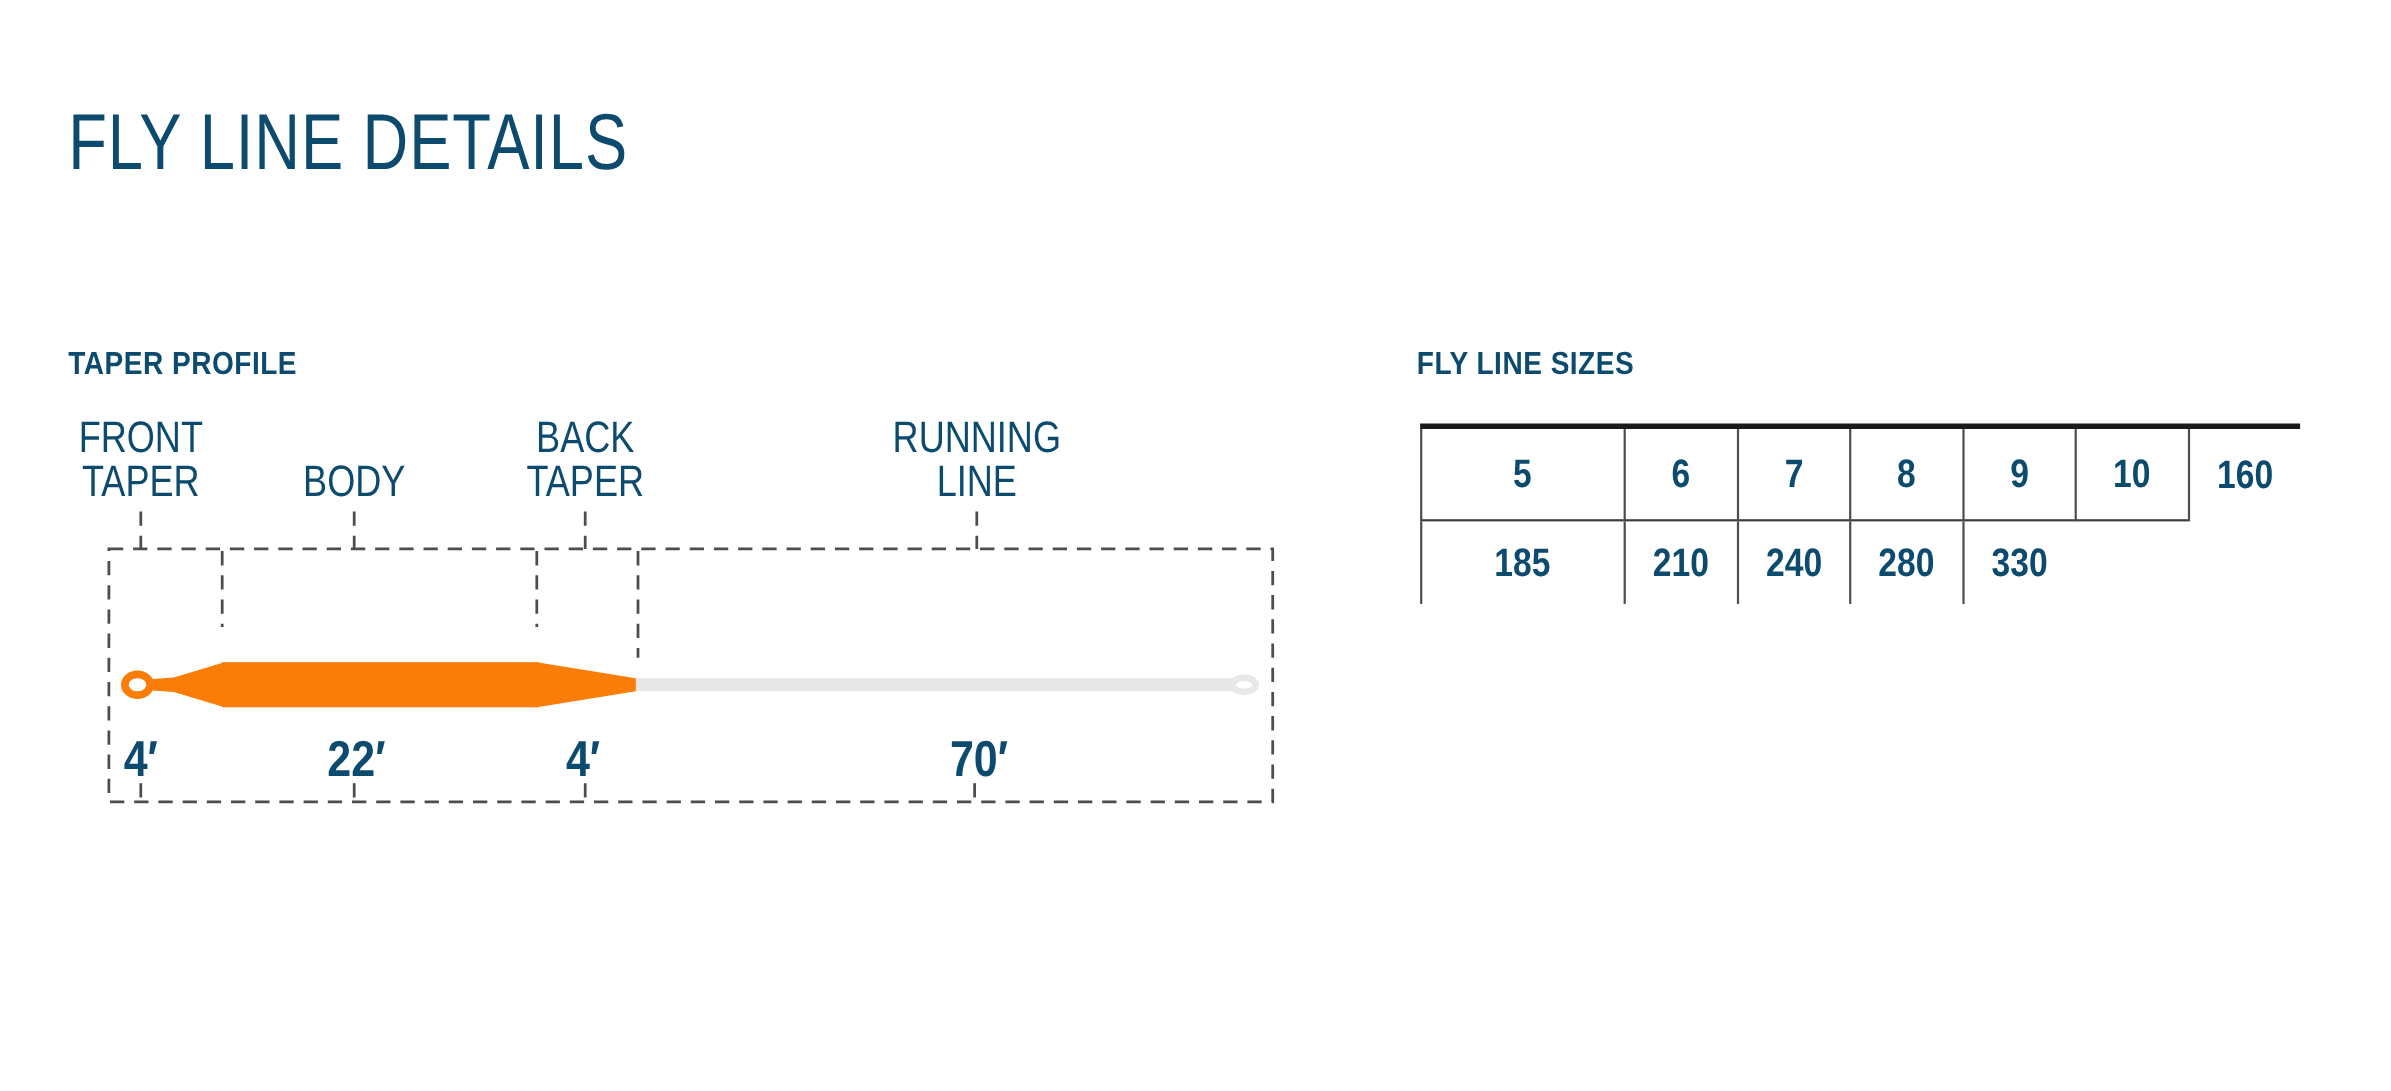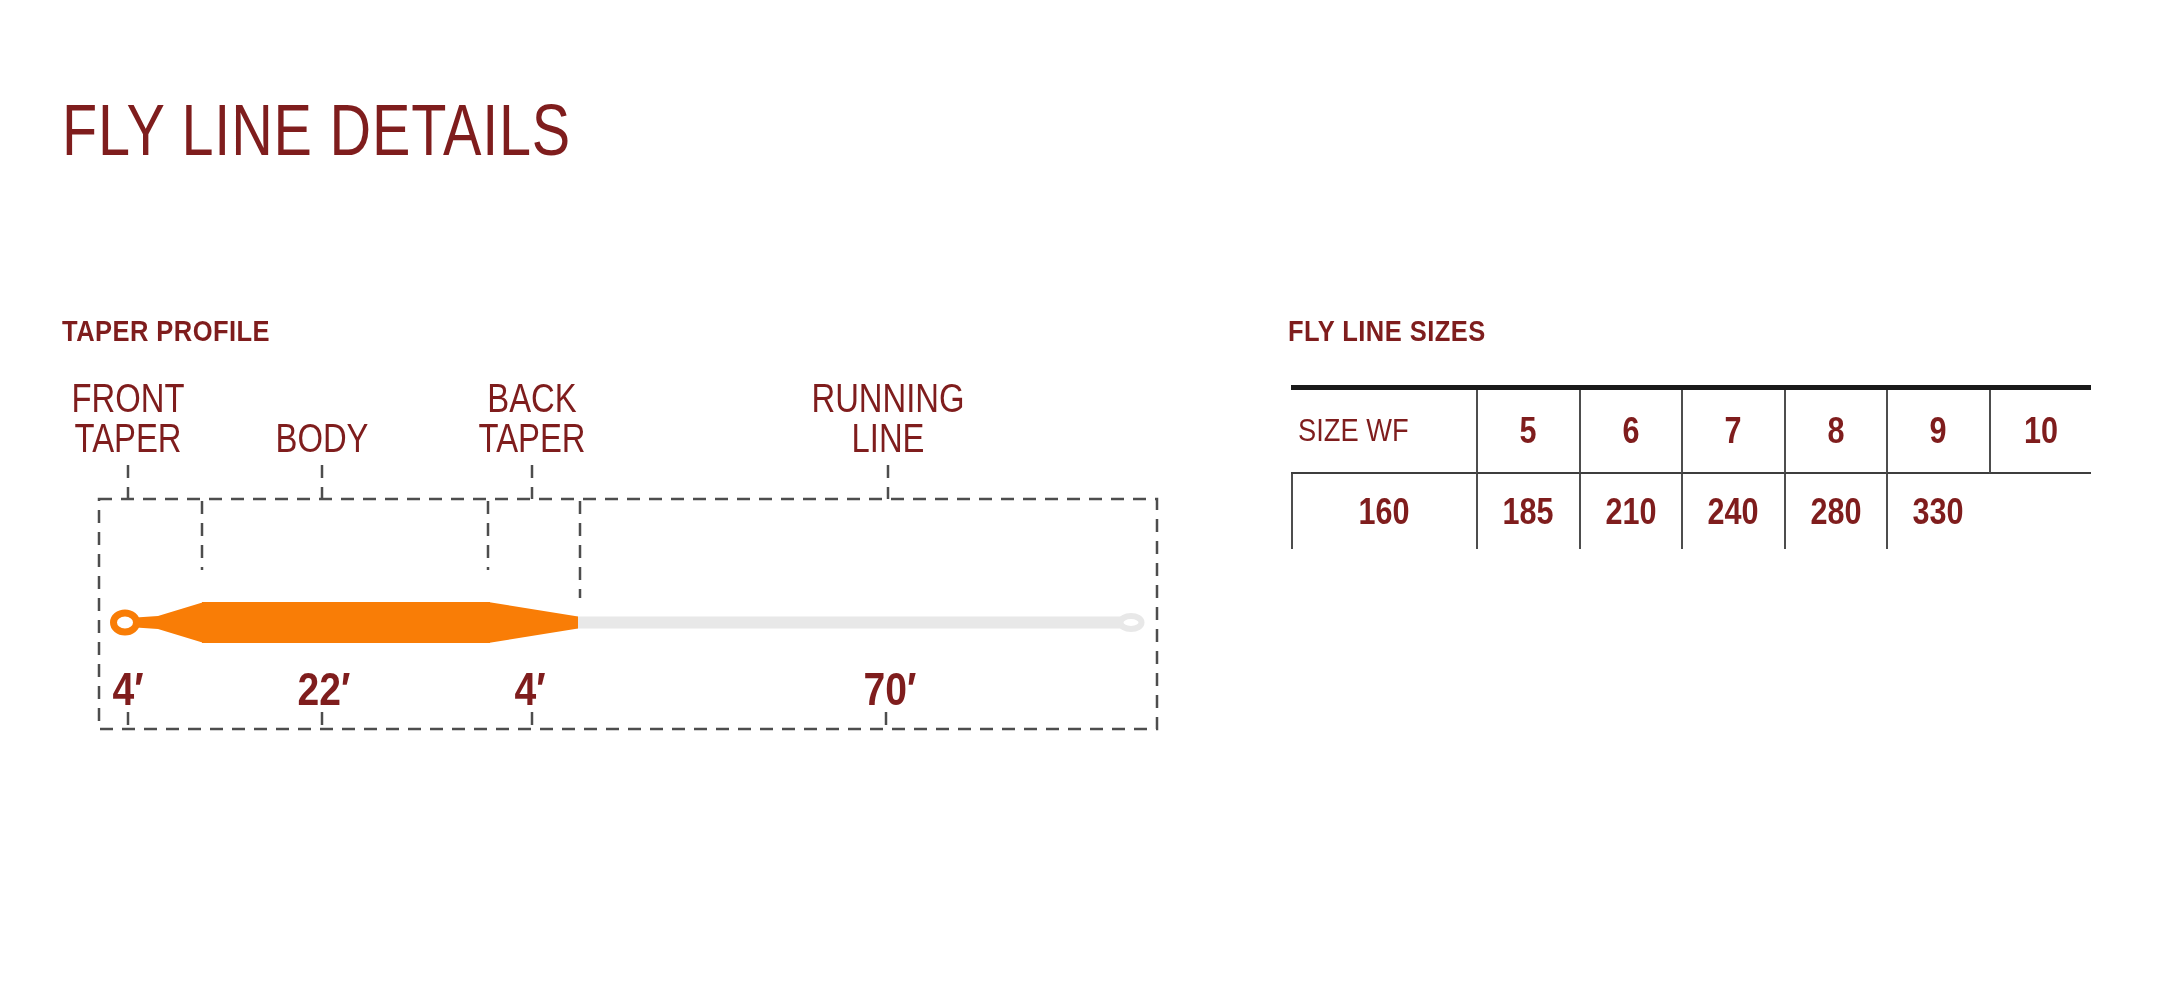--- a/index.html
+++ b/index.html
@@ -3,21 +3,21 @@
 <meta charset="utf-8">
 <style>
   * { margin: 0; padding: 0; box-sizing: border-box; }
   html, body { background: #ffffff; }
   #canvas {
     position: relative;
     width: 2174px;
     height: 992px;
     background: #ffffff;
     font-family: "Liberation Sans", "DejaVu Sans", sans-serif;
-    color: #7f1d1d;
+    color: #0c4a6e;
     overflow: hidden;
   }
   .abs { position: absolute; }
 
   
   .page-title {
     left: 62px; top: 94px;
     font-size: 72px; line-height: 72px; font-weight: 400;
     letter-spacing: 1px; white-space: nowrap;
     transform: scaleX(0.80); transform-origin: left center;
@@ -121,23 +121,20 @@
     <path d="M 488,602 L 578,616.5 L 578,628.5 L 488,643 Z" fill="#F97D06"></path>
   </svg>
 
   <div class="abs measurement" style="left:128px; top:666px;">4′</div>
   <div class="abs measurement" style="left:324px; top:666px;">22′</div>
   <div class="abs measurement" style="left:530px; top:666px;">4′</div>
   <div class="abs measurement" style="left:890px; top:666px;">70′</div>
 
   <div class="abs spec-table">
 
-    <div class="cell r1">
-      <span class="rowlabel-text">SIZE WF</span>
-    </div>
     <div class="cell r1 val">
         <span class="num">5</span>
       </div>
     <div class="cell r1 val">
         <span class="num">6</span>
       </div>
     <div class="cell r1 val">
         <span class="num">7</span>
       </div>
     <div class="cell r1 val">

